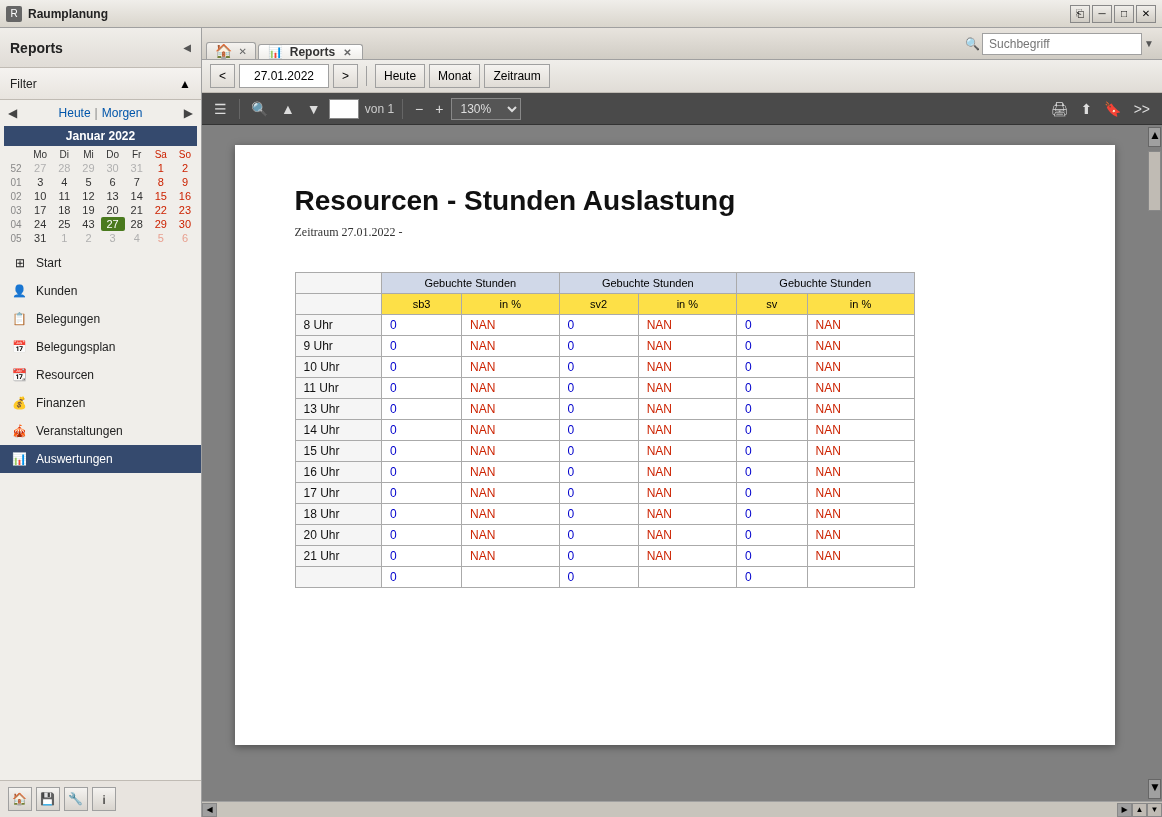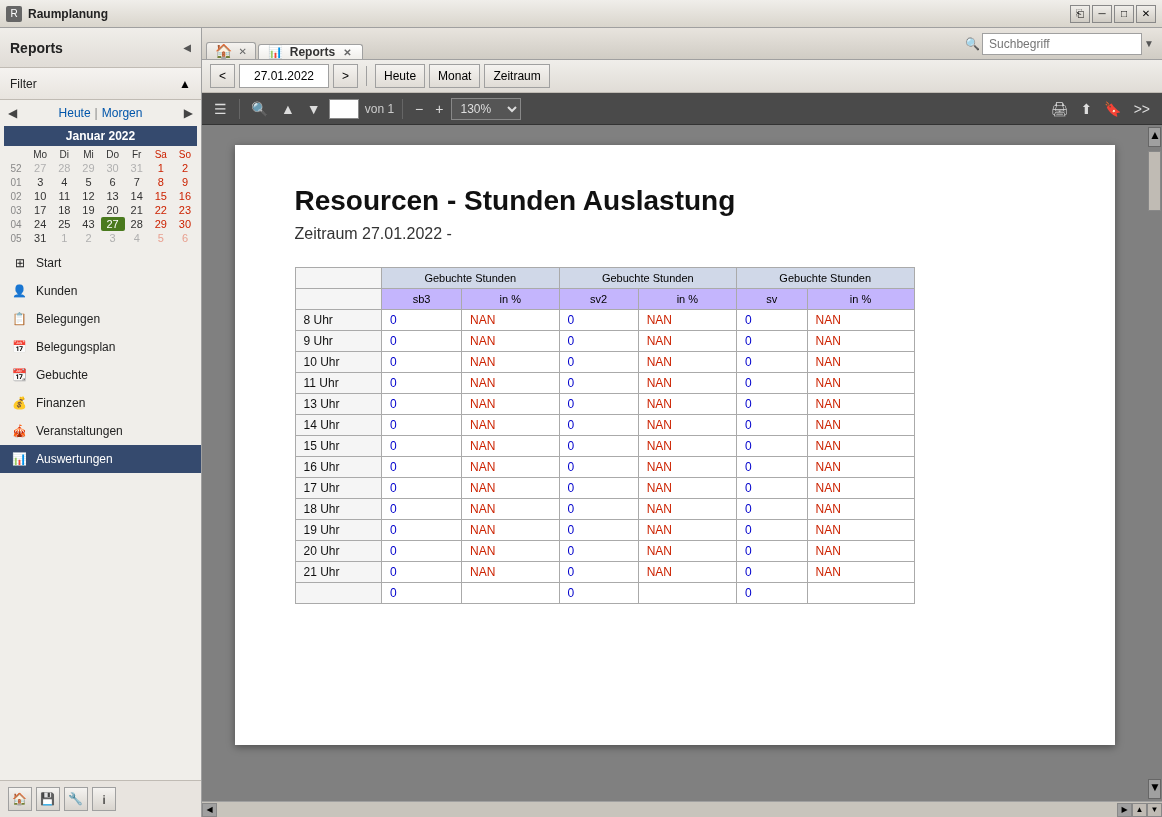--- a/index.html
+++ b/index.html
@@ -242,31 +242,31 @@
     }
     .pdf-page {
       background: white;
       margin: 20px auto;
       width: 880px;
       min-height: 600px;
       padding: 40px 60px;
       box-shadow: 0 2px 8px rgba(0,0,0,0.4);
     }
     .pdf-title { font-size: 28px; font-weight: bold; color: #111; margin-bottom: 8px; }
-    .pdf-subtitle { font-size: 16px; color: #333; margin-bottom: 24px; }
+    .pdf-subtitle { font-size: 12px; color: #333; margin-bottom: 32px; font-family: Liberation Serif, serif; }
 
     
     .report-table {
       border-collapse: collapse;
       font-size: 12px;
       width: 100%;
       max-width: 620px;
     }
     .report-table th {
-      background: #c4b5fd;
+      background: #fde047;
       border: 1px solid #aaa;
       padding: 4px 8px;
       text-align: center;
       font-weight: normal;
       font-size: 11px;
     }
     .report-table td {
       border: 1px solid #aaa;
       padding: 3px 8px;
       font-size: 12px;
@@ -408,21 +408,21 @@
           <div class="nav-item">
             <span class="nav-icon">📋</span>
             <span>Belegungen</span>
           </div>
           <div class="nav-item">
             <span class="nav-icon">📅</span>
             <span>Belegungsplan</span>
           </div>
           <div class="nav-item">
             <span class="nav-icon">📆</span>
-            <span>Gebuchte</span>
+            <span>Resourcen</span>
           </div>
           <div class="nav-item">
             <span class="nav-icon">💰</span>
             <span>Finanzen</span>
           </div>
           <div class="nav-item">
             <span class="nav-icon">🎪</span>
             <span>Veranstaltungen</span>
           </div>
           <div class="nav-item active">
@@ -612,29 +612,20 @@
                   <tr>
                     <td class="row-header">18 Uhr</td>
                     <td class="zero-val">0</td>
                     <td class="nan-val">NAN</td>
                     <td class="zero-val">0</td>
                     <td class="nan-val">NAN</td>
                     <td class="zero-val">0</td>
                     <td class="nan-val">NAN</td>
                   </tr>
                   <tr>
-                    <td class="row-header">19 Uhr</td>
-                    <td class="zero-val">0</td>
-                    <td class="nan-val">NAN</td>
-                    <td class="zero-val">0</td>
-                    <td class="nan-val">NAN</td>
-                    <td class="zero-val">0</td>
-                    <td class="nan-val">NAN</td>
-                  </tr>
-                  <tr>
                     <td class="row-header">20 Uhr</td>
                     <td class="zero-val">0</td>
                     <td class="nan-val">NAN</td>
                     <td class="zero-val">0</td>
                     <td class="nan-val">NAN</td>
                     <td class="zero-val">0</td>
                     <td class="nan-val">NAN</td>
                   </tr>
                   <tr>
                     <td class="row-header">21 Uhr</td>

